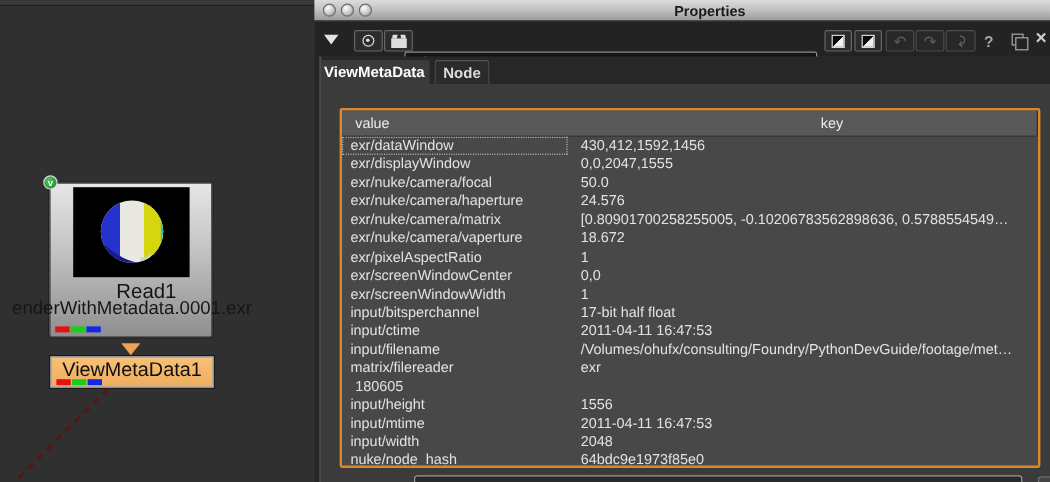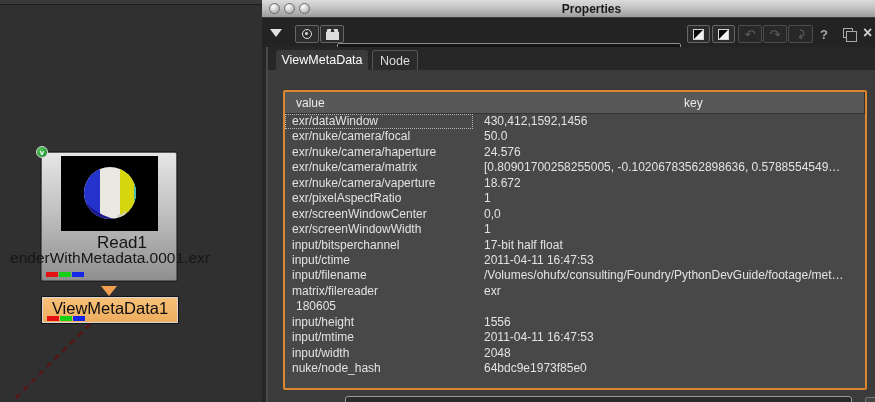--- a/index.html
+++ b/index.html
@@ -71,21 +71,21 @@
     background:linear-gradient(135deg,#0a0a0a 0%,#0a0a0a 49%,#f2f2f2 51%,#f2f2f2 100%); }
   .arrow-glyph { font-size:13px; color:#5f5f5f; line-height:1; }
   .hbtn.disabled { border-color:#4c4c4c; background:#282828; }
   #help-btn { position:absolute; left:558px; top:9px; font-size:13px; font-weight:bold; color:#a8a8a8; }
   .float-icon { position:absolute; left:581px; top:10px; width:10px; height:10px; border:1px solid #aaa; background:#232323; }
   .float-icon::after { content:""; position:absolute; left:2px; top:2px; width:9px; height:9px; border:1px solid #aaa; background:#232323; }
   #close-btn { position:absolute; left:601px; top:7px; font-size:16px; font-weight:bold; color:#cfcfcf; line-height:1; }
 
   #tabbar { position:absolute; left:0; top:47px; width:613px; height:23px; background:#272727; }
   .tab { position:absolute; bottom:0; height:20px; border-radius:3px 3px 0 0;
-    font-size:12.5px; font-weight:normal; text-align:center; line-height:20px;margin-left:10px; }
+    font-size:12.5px; font-weight:bold; text-align:center; line-height:20px; }
   .tab.active { left:4px; width:92px; background:#3b3b3b; color:#fff; }
   .tab.inactive { left:100px; width:46px; background:#2b2b2b; border:1px solid #555; border-bottom:none; color:#ddd; }
 
   #panel-body { position:absolute; left:0; top:70px; width:613px; height:332px; background:#3b3b3b; }
   #gutter { position:absolute; left:0; top:-23px; width:6px; height:355px; background:#262626; border-right:2px solid #4a4a4a; }
 
   
   #meta-table { position:absolute; left:21px; top:20px; width:584px; height:300px;
     background:#484848; border:2px solid #d9882e; border-radius:2px; overflow:hidden;
     display:flex; flex-direction:column; }
@@ -207,20 +207,24 @@
         <div id="thead">
           <div class="hc val">value</div>
           <div class="hc key">key</div>
         </div>
         <div id="tbody">
             <div class="trow focused">
     <div class="tcell key">exr/dataWindow</div>
     <div class="tcell val">430,412,1592,1456</div>
   </div>
             <div class="trow">
+    <div class="tcell key">exr/displayWindow</div>
+    <div class="tcell val">0,0,2047,1555</div>
+  </div>
+            <div class="trow">
     <div class="tcell key">exr/nuke/camera/focal</div>
     <div class="tcell val">50.0</div>
   </div>
             <div class="trow">
     <div class="tcell key">exr/nuke/camera/haperture</div>
     <div class="tcell val">24.576</div>
   </div>
             <div class="trow">
     <div class="tcell key">exr/nuke/camera/matrix</div>
     <div class="tcell val">[0.80901700258255005, -0.10206783562898636, 0.5788554549…</div>

